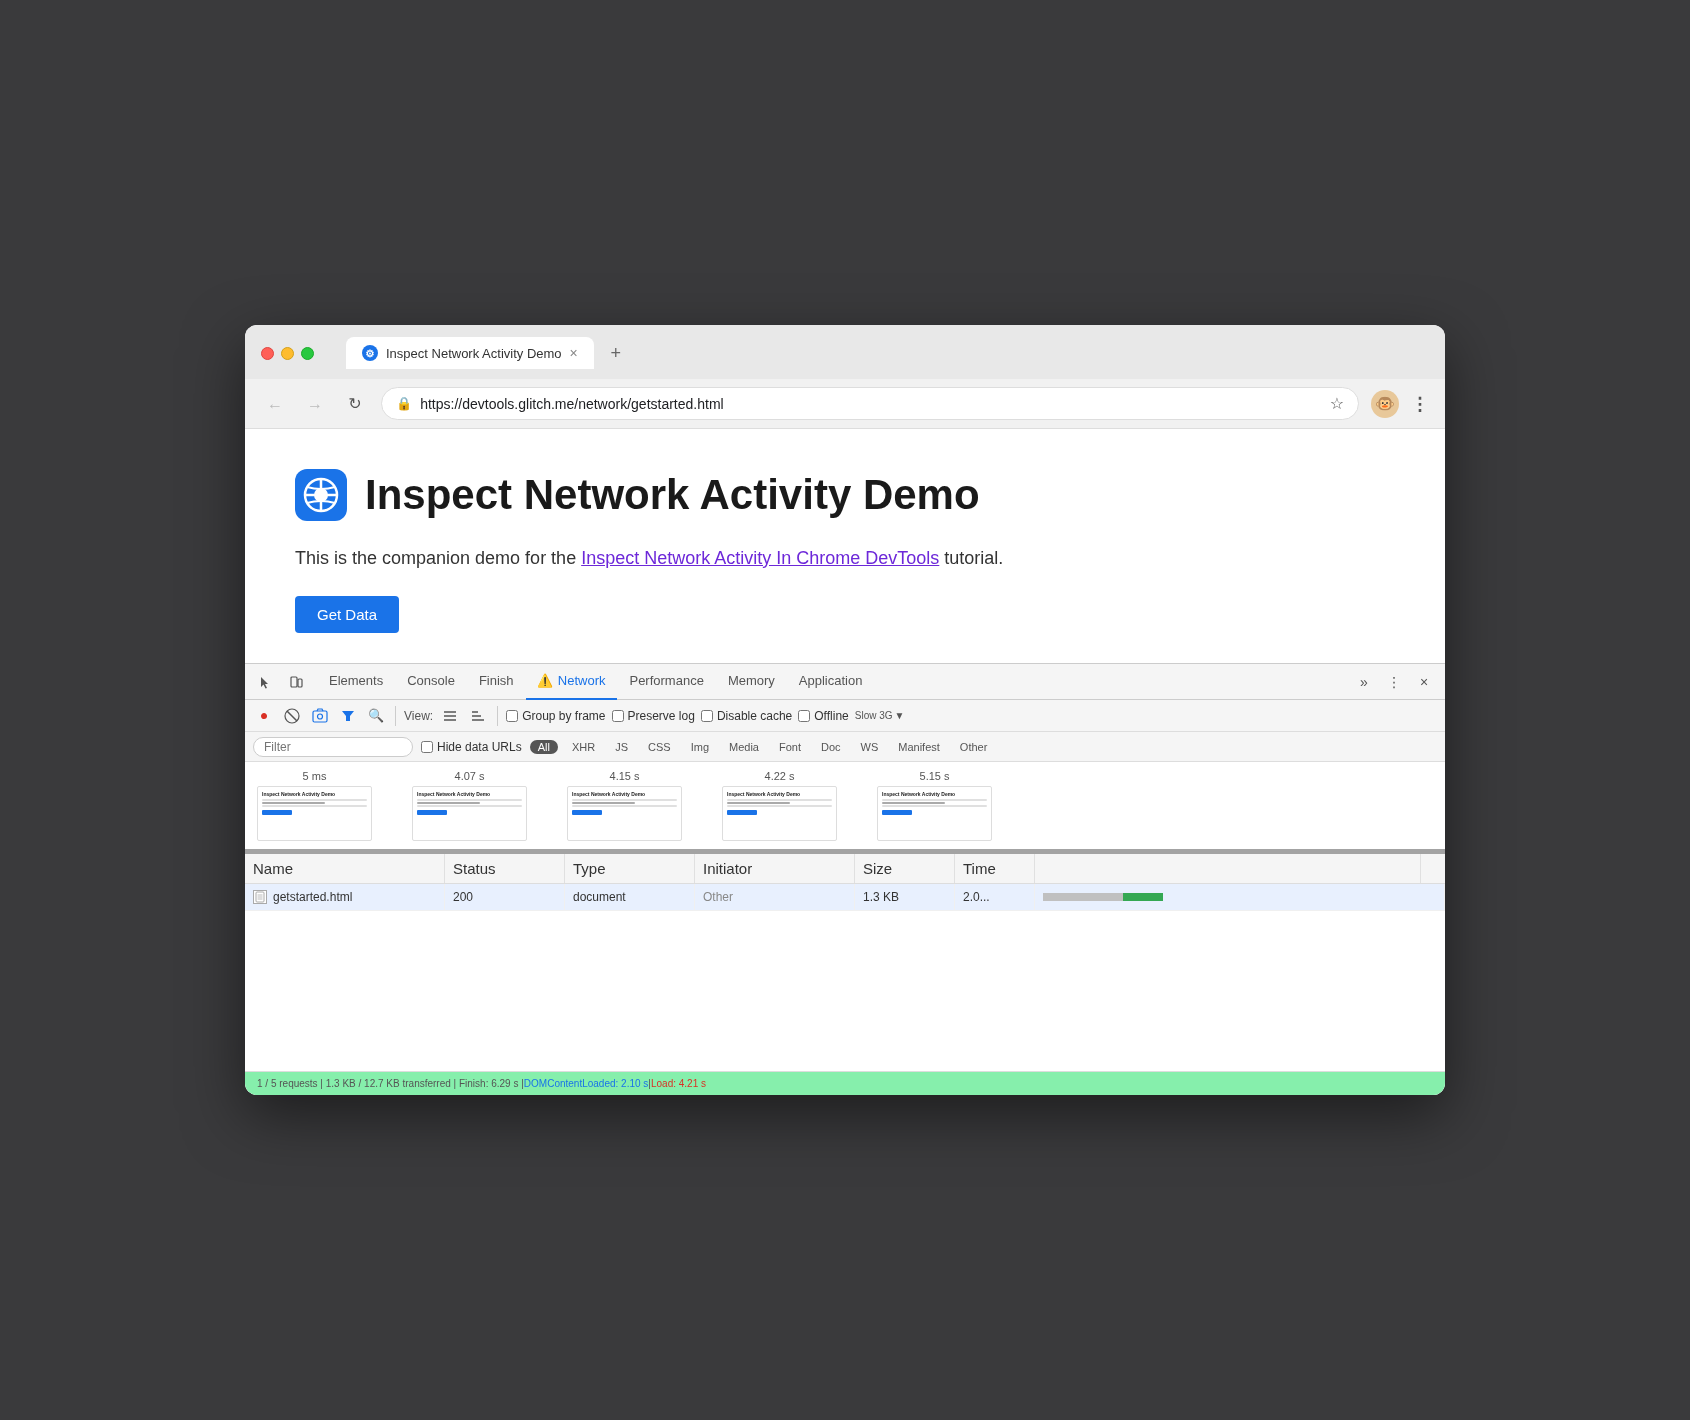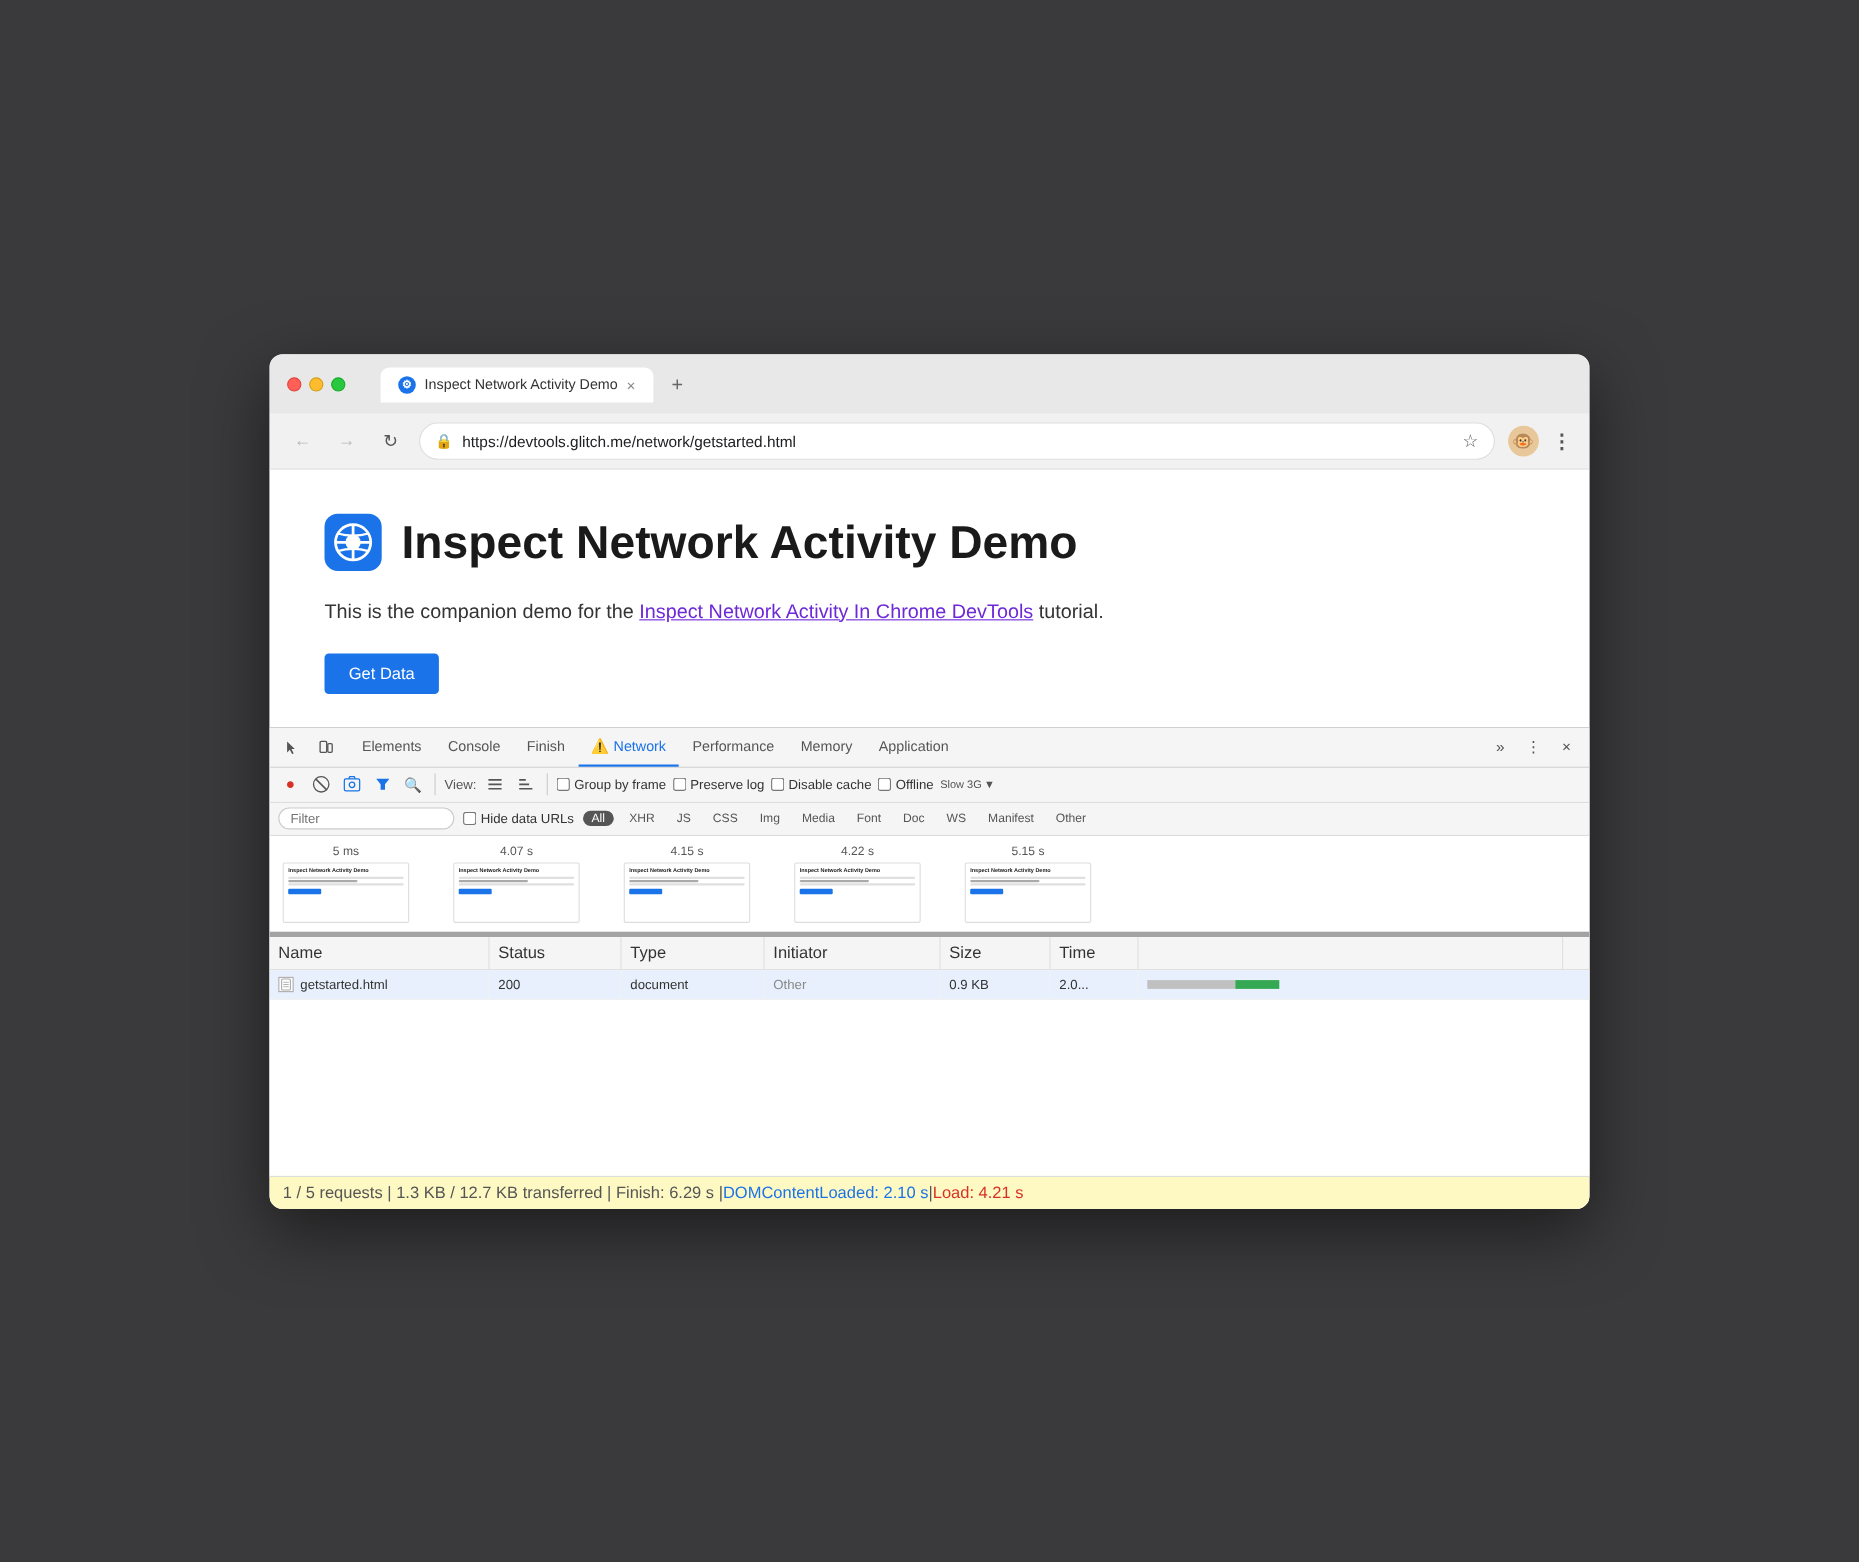--- a/index.html
+++ b/index.html
@@ -449,24 +449,24 @@
       background: #c0c0c0;
       width: 80px;
     }
     .waterfall-green {
       height: 8px;
       background: #34a853;
       width: 40px;
     }
     
     .status-bar {
-      background: #fef9c3;
+      background: #86efac;
       border-top: 1px solid #ddd;
       padding: 6px 12px;
-      font-size: 15px;
+      font-size: 10px;
       color: #555;
       display: flex;
       align-items: center;
     }
     .status-dom { color: #1a73e8; }
     .status-load { color: #d93025; }
     
     .empty-rows {
       background: white;
       height: 160px;
@@ -729,21 +729,21 @@
                 <line x1="2.5" y1="4" x2="7.5" y2="4" stroke="#aaa" stroke-width="0.8"></line>
                 <line x1="2.5" y1="6" x2="7.5" y2="6" stroke="#aaa" stroke-width="0.8"></line>
                 <line x1="2.5" y1="8" x2="7.5" y2="8" stroke="#aaa" stroke-width="0.8"></line>
               </svg>
           </div>
           <span>getstarted.html</span>
         </div>
         <div class="td">200</div>
         <div class="td">document</div>
         <div class="td" style="color:#888;">Other</div>
-        <div class="td">0.9 KB</div>
+        <div class="td">1.3 KB</div>
         <div class="td">2.0...</div>
         <div class="waterfall-cell">
           <div class="waterfall-bar-container">
             <div class="waterfall-gray"></div>
             <div class="waterfall-green"></div>
           </div>
         </div>
         <div class="td"></div>
       </div>
       <div class="empty-rows"></div>

